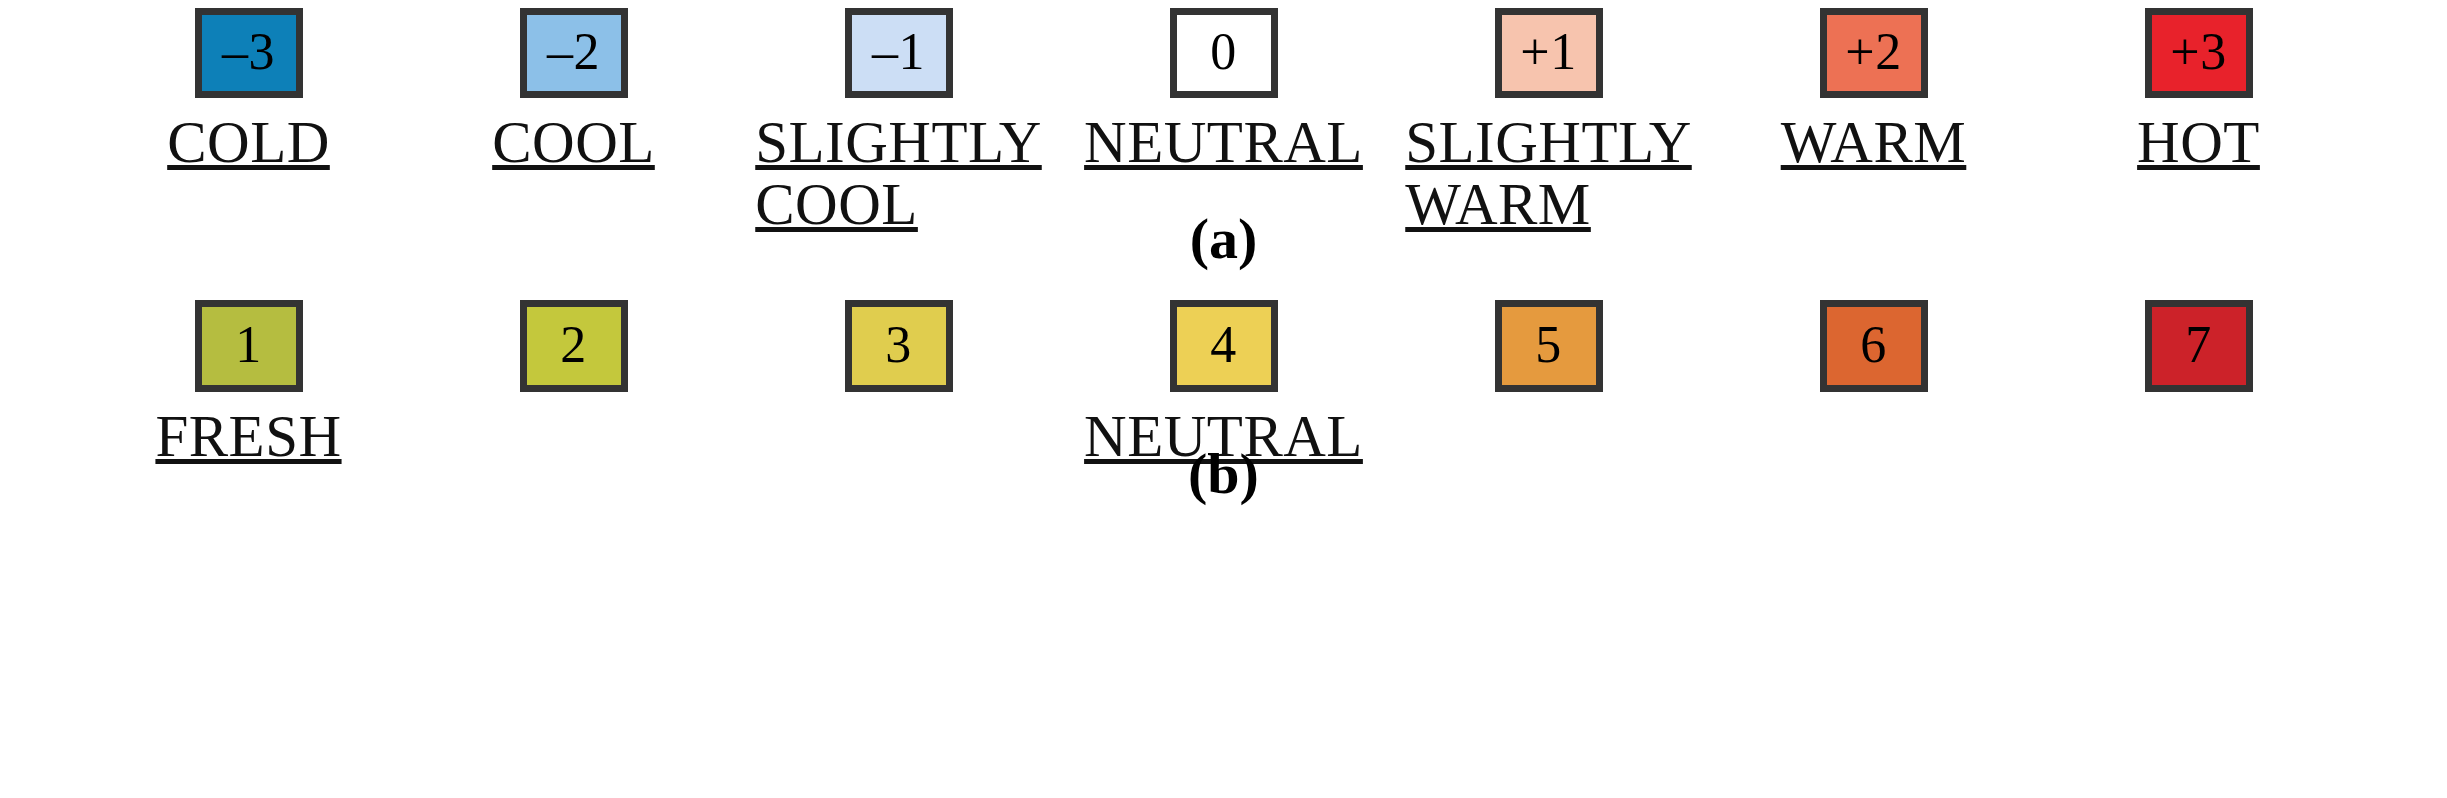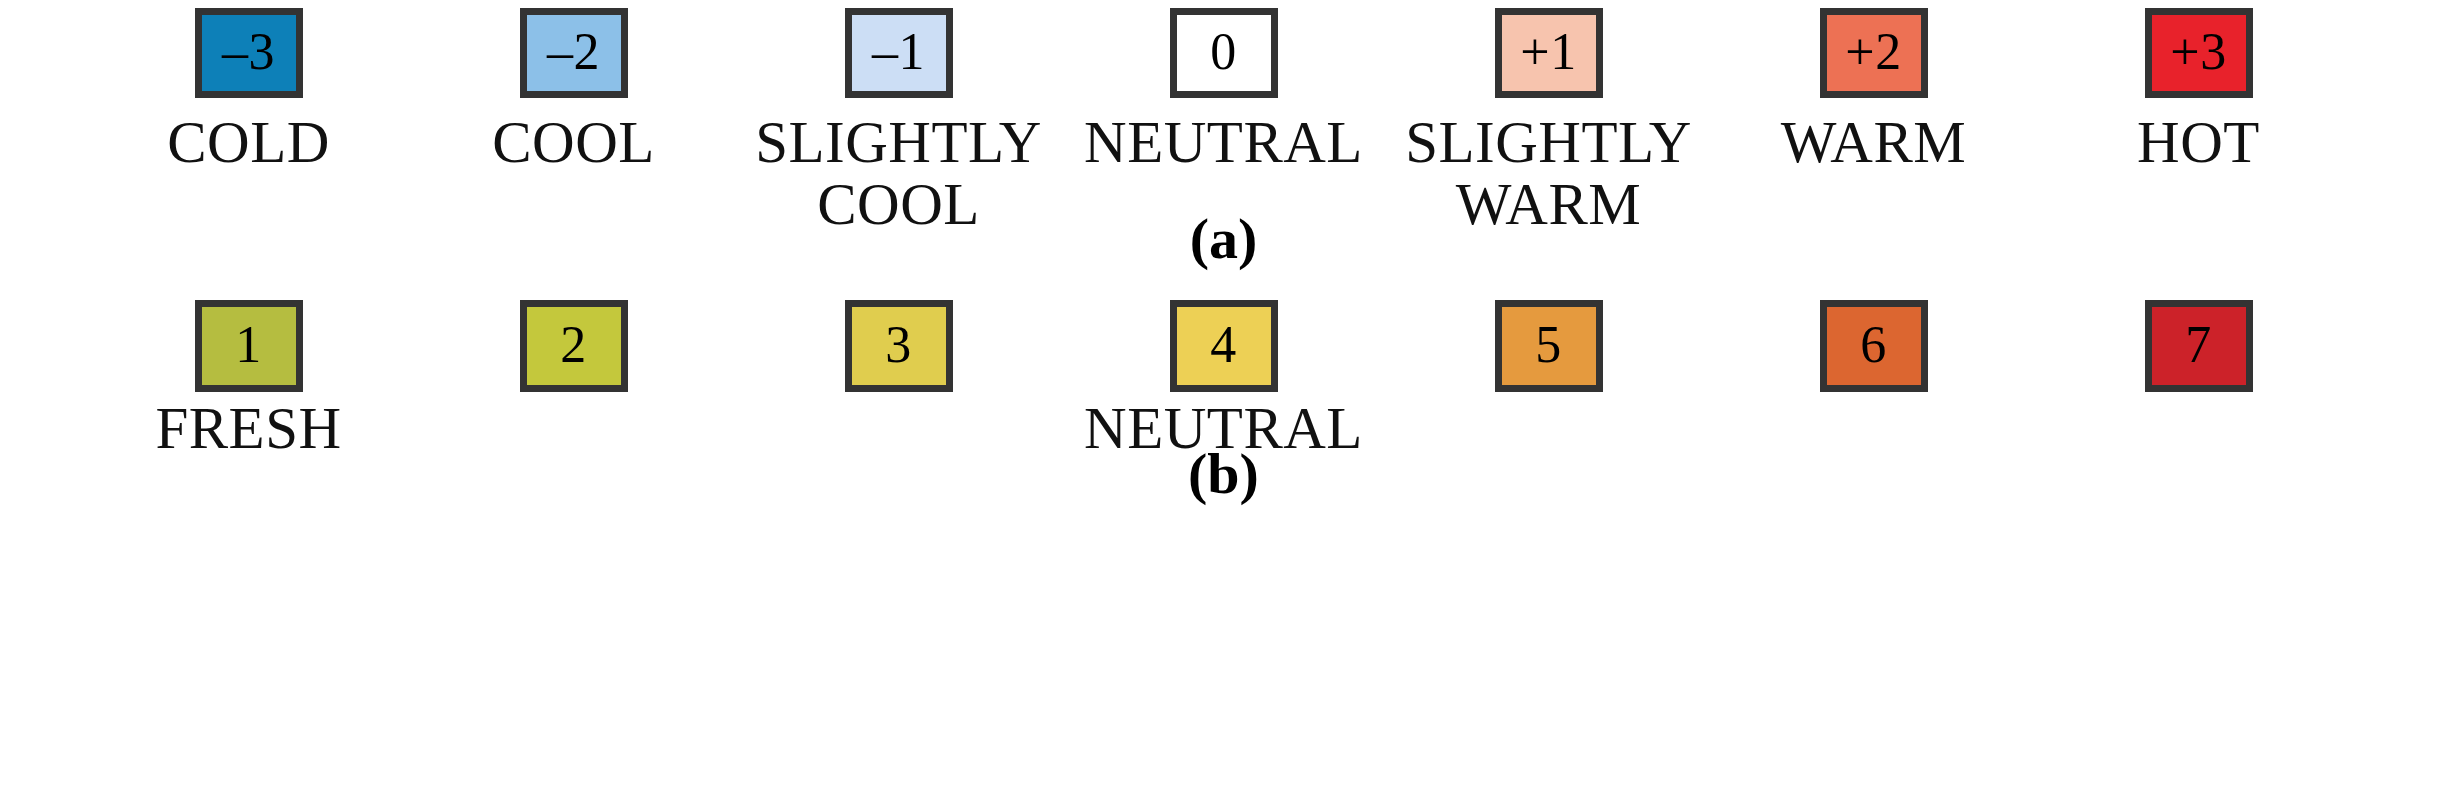--- a/index.html
+++ b/index.html
@@ -62,24 +62,25 @@
     color: #000000;
     letter-spacing: 0.5px;
     line-height: 1;
     transform: translateY(-1px);
   }
 
   .scale-label {
     margin-top: 14px;
     font-size: 59px;
     line-height: 1.05;
-    text-align: center;
+    text-align: left;
     white-space: pre-line;
     color: #111111;
     letter-spacing: 0.5px;
+    text-decoration: underline;
   }
 
   .scale-label.blank { visibility: hidden; }
 
   .panel-caption {
     position: absolute;
     left: 0;
     width: 2447px;
     text-align: center;
     font-size: 58px;
@@ -92,21 +93,21 @@
   #panel-a { top: 8px; }
   #panel-a .swatch { height: 90px; }
   #caption-a { top: 205px; }
 
   
   #panel-b { top: 300px; }
   #panel-b .swatch {
     width: 108px;
     height: 92px;
   }
-  #panel-b .scale-label { margin-top: 6px; }
+  #panel-b .scale-label { margin-top: 14px; }
   #caption-b { top: 440px; }
 </style>
 </head>
 <body>
 
 <div id="figure">
 
   <div class="scale-block" id="panel-a">
     <div class="swatch-row">
         <div class="scale-cell">

